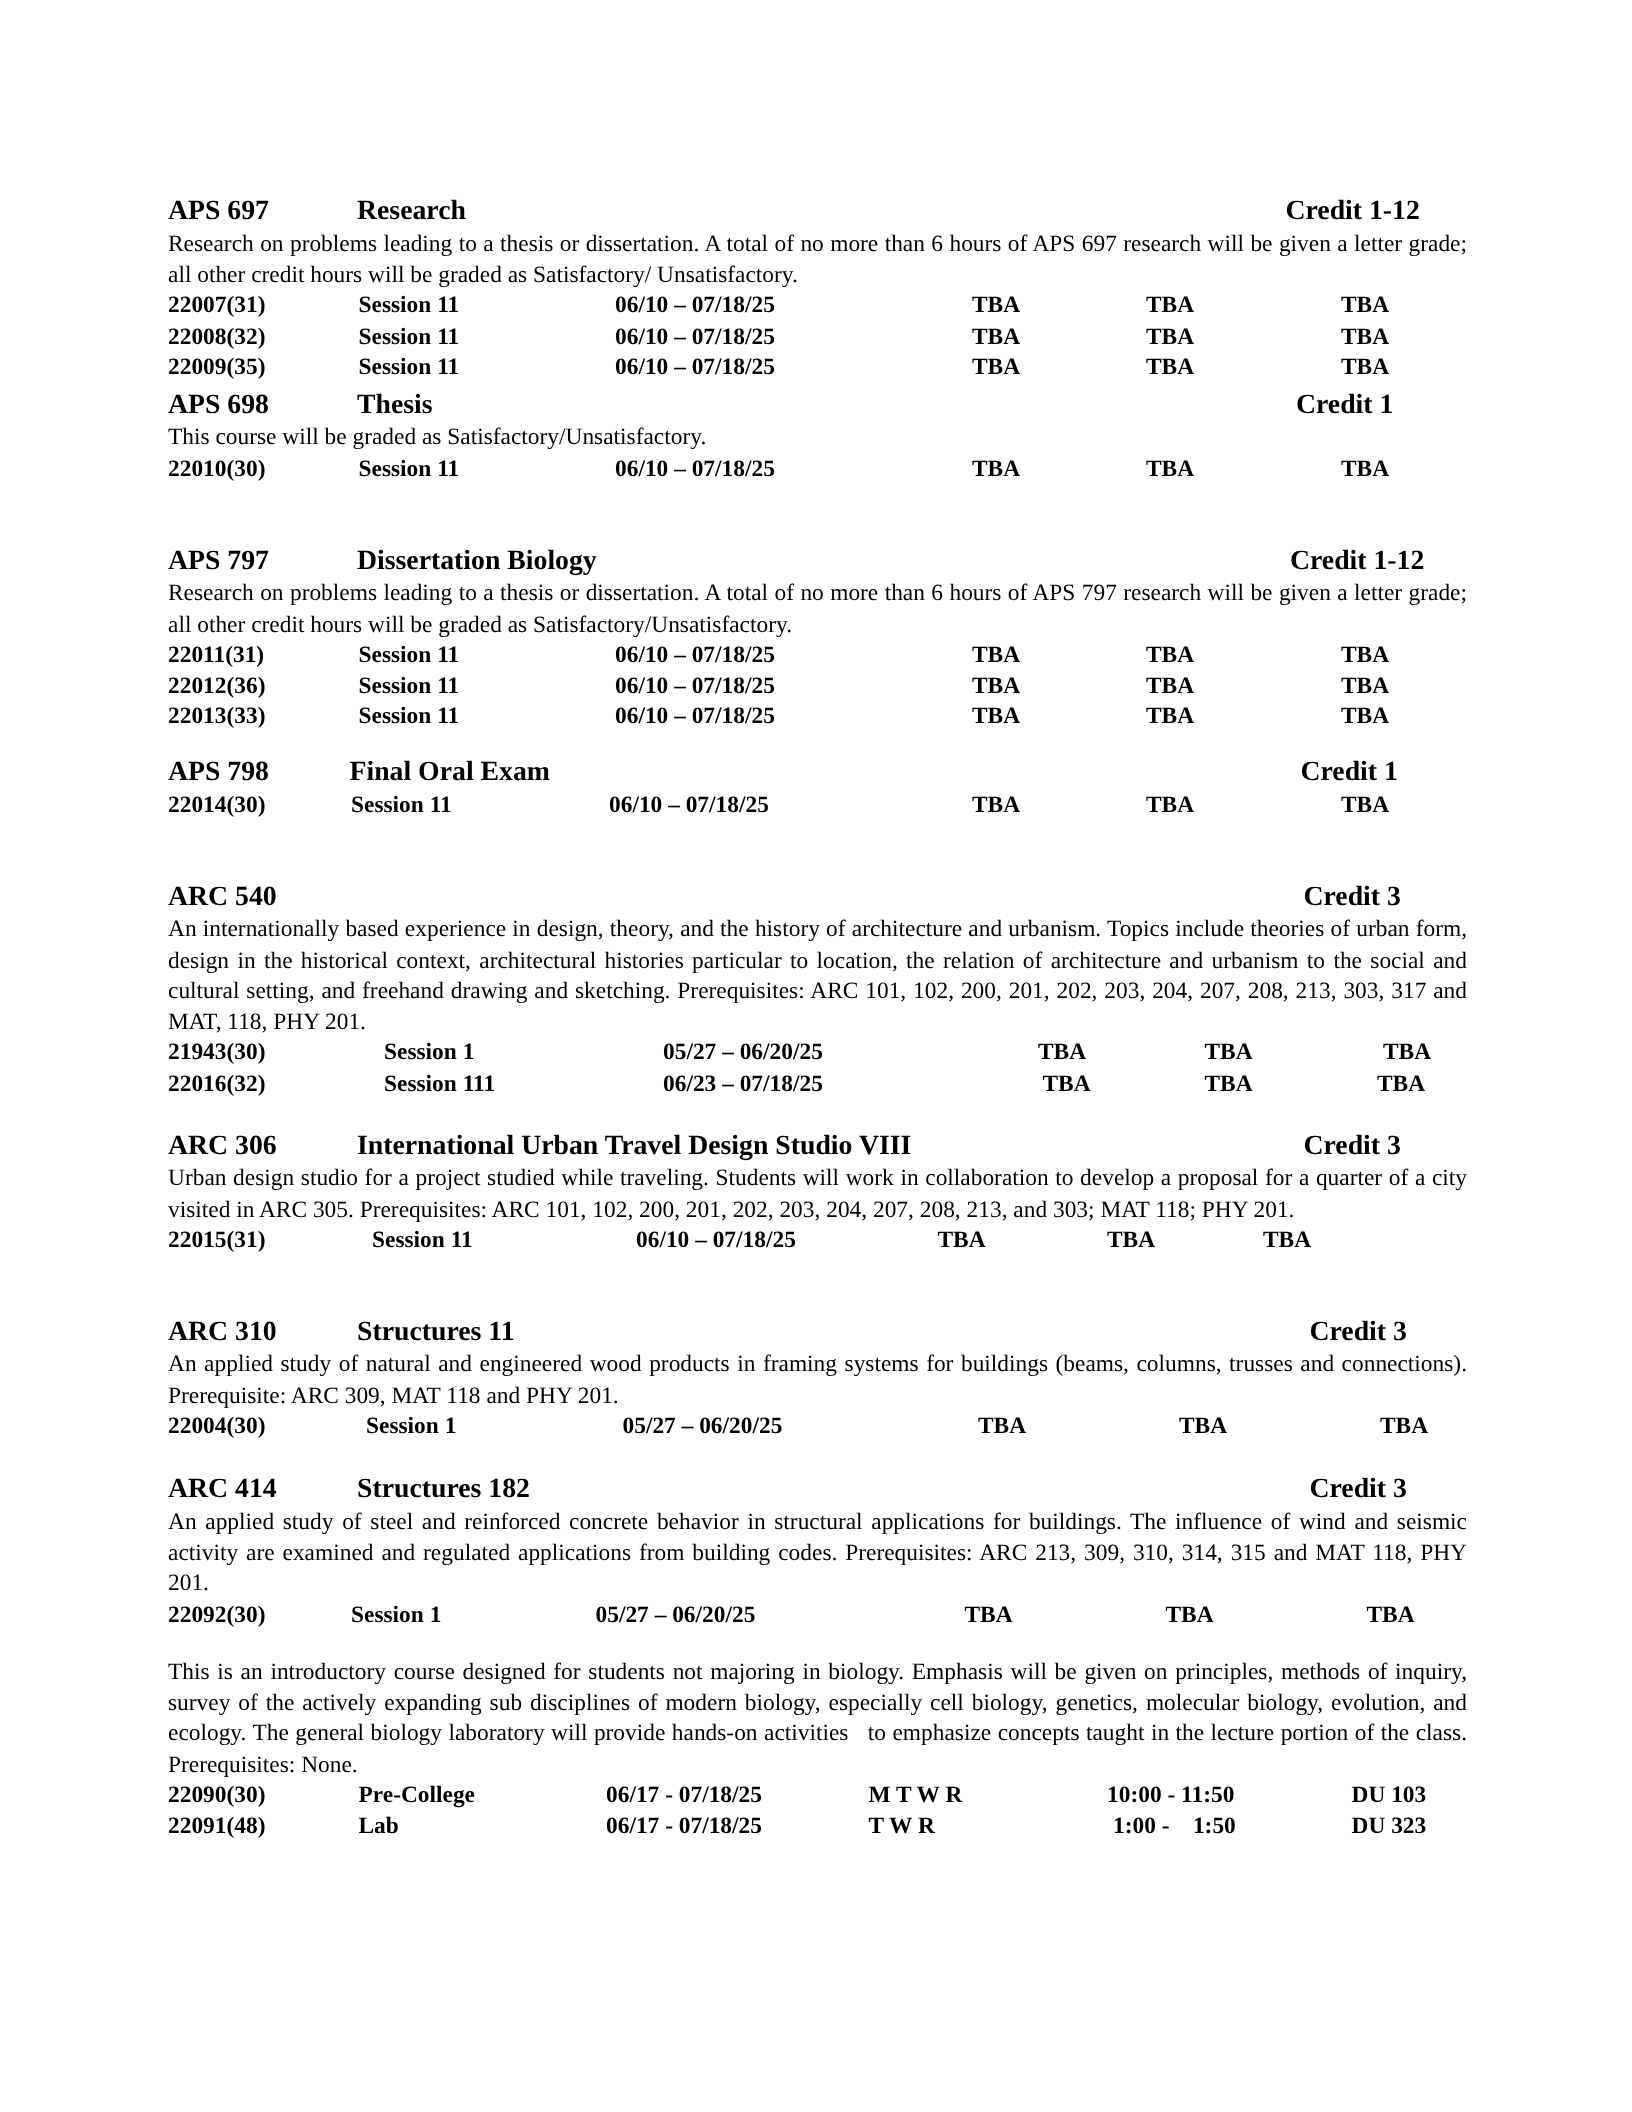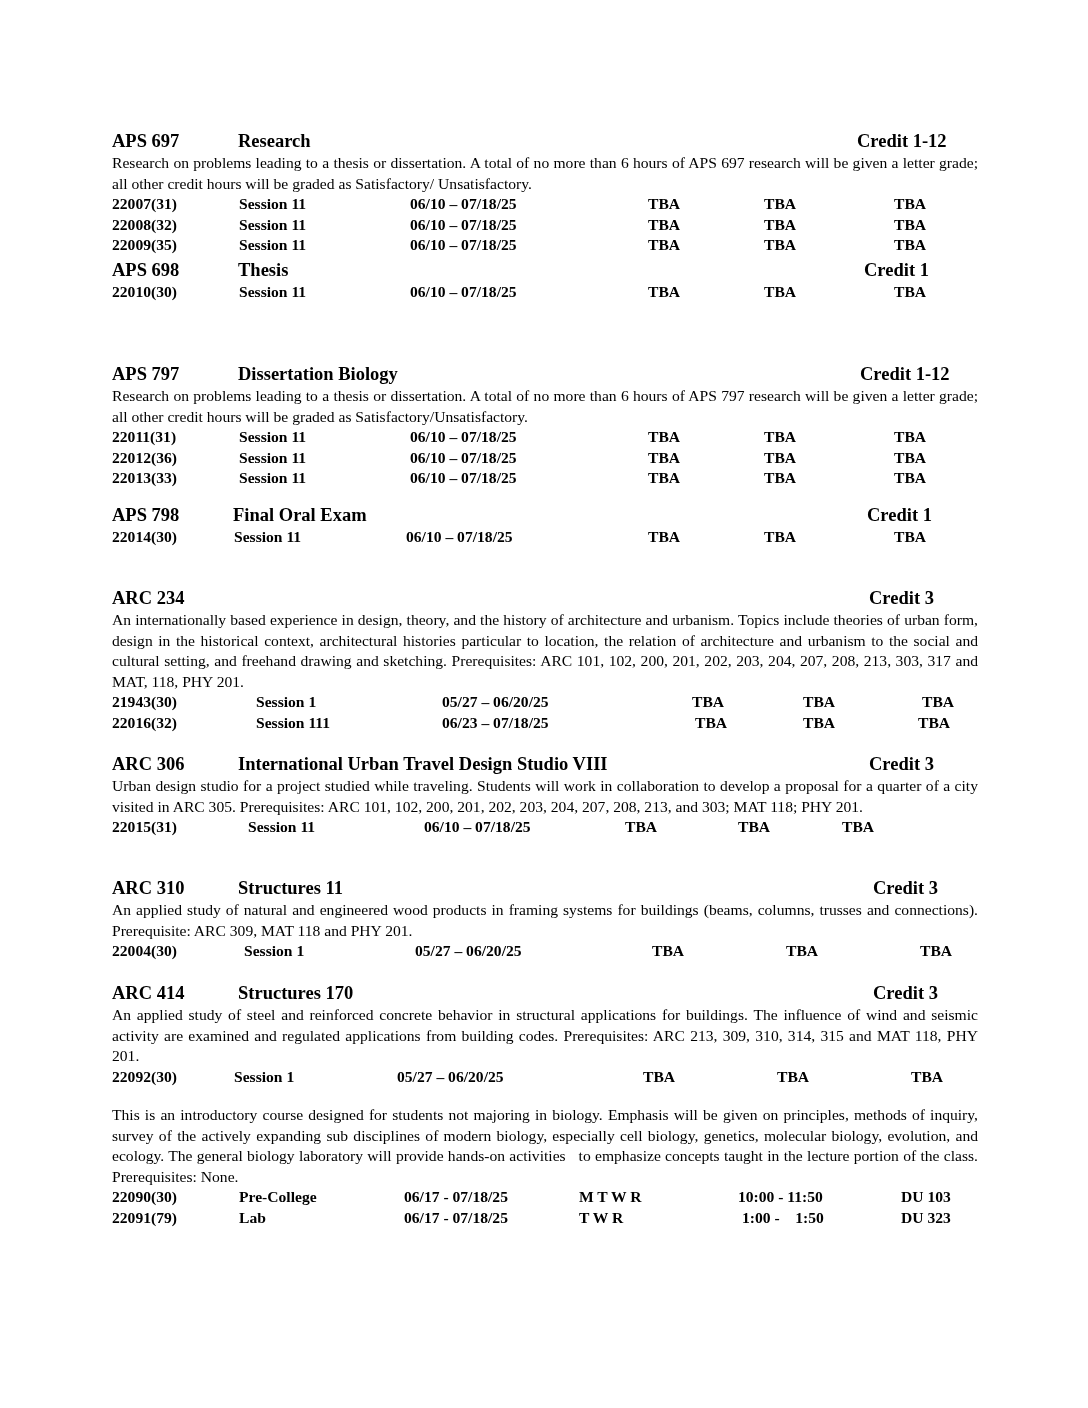--- a/index.html
+++ b/index.html
@@ -53,20 +53,21 @@
       <span style="left:782px">TBA</span>
     </div>
   </div>
 
   <div class="course" style="top:258px">
     <div class="hdr">
       <span class="code">APS 698</span>
       <span class="title" style="left:126px">Thesis</span>
       <span class="credit" style="left:752px">Credit 1</span>
     </div>
+    <p class="desc nojust">This course will be graded as Satisfactory/Unsatisfactory.</p>
     <div class="row">
       <span style="left:0">22010(30)</span>
       <span style="left:127px">Session 11</span>
       <span style="left:298px">06/10 – 07/18/25</span>
       <span style="left:536px">TBA</span>
       <span style="left:652px">TBA</span>
       <span style="left:782px">TBA</span>
     </div>
   </div>
 
@@ -114,21 +115,21 @@
       <span style="left:122px">Session 11</span>
       <span style="left:294px">06/10 – 07/18/25</span>
       <span style="left:536px">TBA</span>
       <span style="left:652px">TBA</span>
       <span style="left:782px">TBA</span>
     </div>
   </div>
 
   <div class="course" style="top:586px">
     <div class="hdr">
-      <span class="code">ARC 234</span>
+      <span class="code">ARC 540</span>
       <span class="credit" style="left:757px">Credit 3</span>
     </div>
     <p class="desc">An internationally based experience in design, theory, and the history of architecture and urbanism. Topics include theories of urban form, design in the historical context, architectural histories particular to location, the relation of architecture and urbanism to the social and cultural setting, and freehand drawing and sketching. Prerequisites: ARC 101, 102, 200, 201, 202, 203, 204, 207, 208, 213, 303, 317 and MAT, 118, PHY 201.</p>
     <div class="row">
       <span style="left:0">21943(30)</span>
       <span style="left:144px">Session 1</span>
       <span style="left:330px">05/27 – 06/20/25</span>
       <span style="left:580px">TBA</span>
       <span style="left:691px">TBA</span>
       <span style="left:810px">TBA</span>
@@ -173,21 +174,21 @@
       <span style="left:303px">05/27 – 06/20/25</span>
       <span style="left:540px">TBA</span>
       <span style="left:674px">TBA</span>
       <span style="left:808px">TBA</span>
     </div>
   </div>
 
   <div class="course" style="top:981px">
     <div class="hdr">
       <span class="code">ARC 414</span>
-      <span class="title" style="left:126px">Structures 170</span>
+      <span class="title" style="left:126px">Structures 182</span>
       <span class="credit" style="left:761px">Credit 3</span>
     </div>
     <p class="desc">An applied study of steel and reinforced concrete behavior in structural applications for buildings. The influence of wind and seismic activity are examined and regulated applications from building codes. Prerequisites: ARC 213, 309, 310, 314, 315 and MAT 118, PHY 201.</p>
     <div class="row">
       <span style="left:0">22092(30)</span>
       <span style="left:122px">Session 1</span>
       <span style="left:285px">05/27 – 06/20/25</span>
       <span style="left:531px">TBA</span>
       <span style="left:665px">TBA</span>
       <span style="left:799px">TBA</span>
@@ -198,21 +199,21 @@
     <p class="desc" style="white-space:pre-wrap">This is an introductory course designed for students not majoring in biology. Emphasis will be given on principles, methods of inquiry, survey of the actively expanding sub disciplines of modern biology, especially cell biology, genetics, molecular biology, evolution, and ecology. The general biology laboratory will provide hands-on activities   to emphasize concepts taught in the lecture portion of the class. Prerequisites: None.</p>
     <div class="row">
       <span style="left:0">22090(30)</span>
       <span style="left:127px">Pre-College</span>
       <span style="left:292px">06/17 - 07/18/25</span>
       <span style="left:467px">M T W R</span>
       <span style="left:626px">10:00 - 11:50</span>
       <span style="left:789px">DU 103</span>
     </div>
     <div class="row">
-      <span style="left:0">22091(79)</span>
+      <span style="left:0">22091(48)</span>
       <span style="left:127px">Lab</span>
       <span style="left:292px">06/17 - 07/18/25</span>
       <span style="left:467px">T W R</span>
       <span style="left:630px; white-space:pre">1:00 -    1:50</span>
       <span style="left:789px">DU 323</span>
     </div>
   </div>
 
 </div>
 

